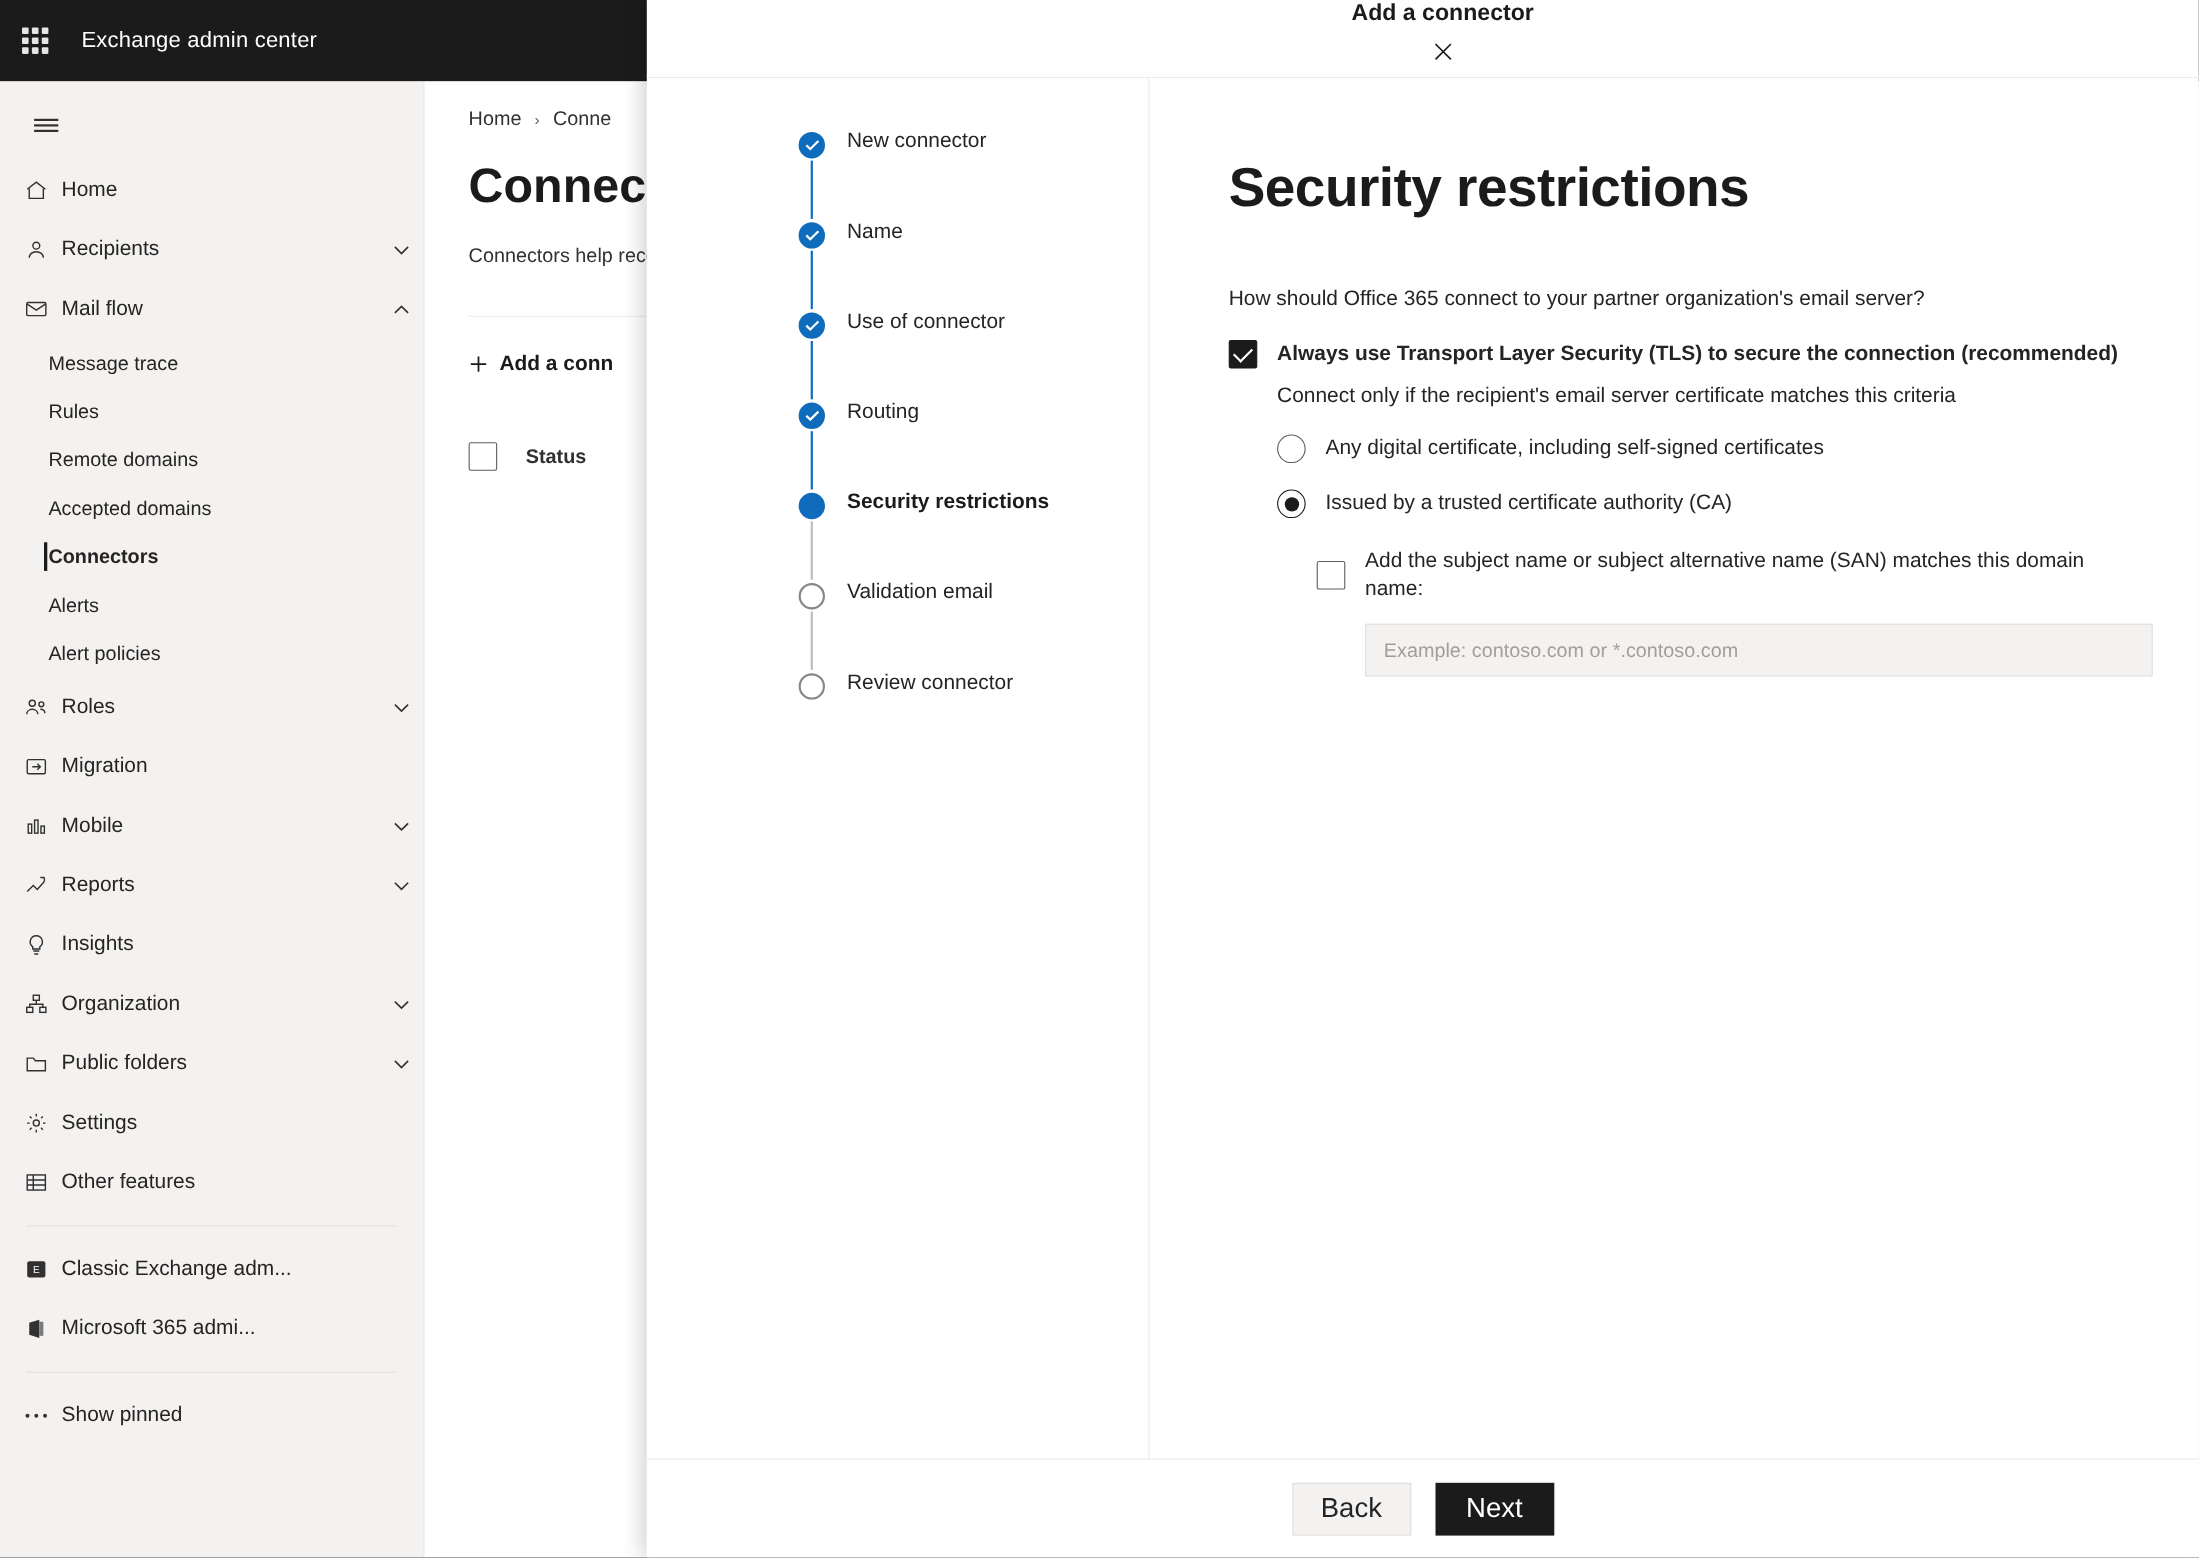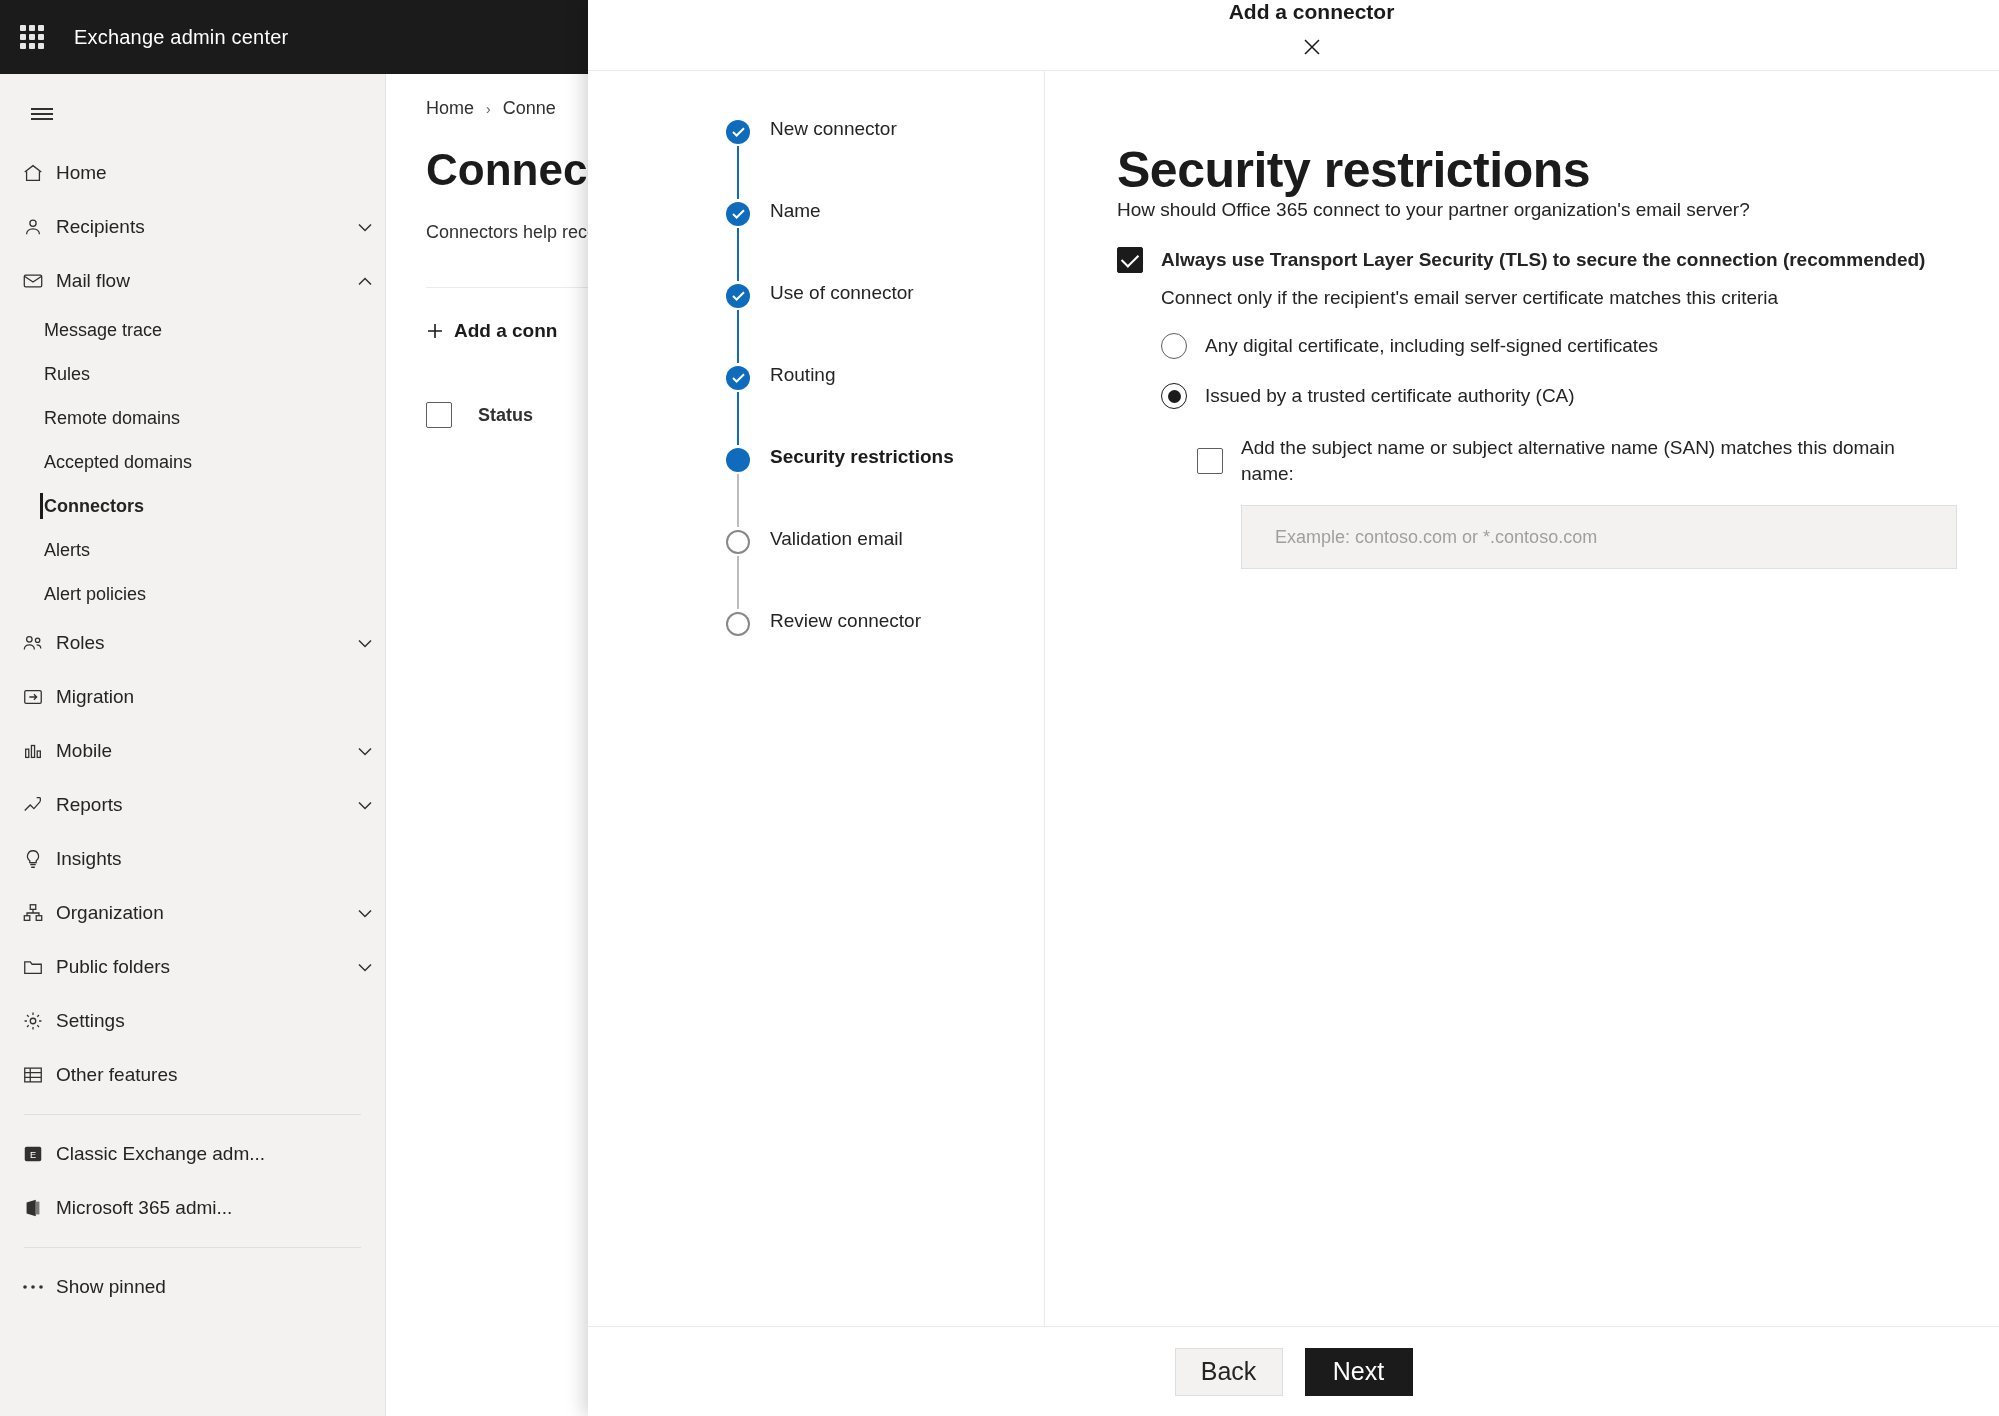--- a/index.html
+++ b/index.html
@@ -202,21 +202,21 @@
   .formarea {
     flex:1;
     border-left:1px solid #edebe9;
     padding:70px 72px 0 72px;
     min-width:0;
   }
   .form-title {
     font-size:50px; font-weight:600; color:#1b1b1b; letter-spacing:-0.5px;
   }
   .form-question {
-    font-size:19px; color:#242424;
+    margin-top:62px; font-size:19px; color:#242424;
   }
   .row { display:flex; align-items:flex-start; margin-top:26px;font-weight:bold; }
   .cb {
     width:26px; height:26px; min-width:26px; border-radius:2px;
     border:1.6px solid #605e5c; background:#ffffff;
     display:flex; align-items:center; justify-content:center;
     margin-right:18px; cursor:pointer;
   }
   .cb.checked { background:#1b1b1b; border-color:#1b1b1b; }
   .cb.checked:after{
@@ -234,23 +234,23 @@
     border:1.6px solid #605e5c; background:#fff; margin-right:18px;
     display:flex; align-items:center; justify-content:center; cursor:pointer;
   }
   .radio.selected { border:1.6px solid #1b1b1b; }
   .radio.selected:after{
     content:""; width:13px; height:13px; border-radius:50%; background:#1b1b1b; display:block;
   }
   .san-row { display:flex; align-items:center; margin-top:26px; margin-left:80px; }
   .san-input {
     margin-left:124px; margin-top:18px;
-    width:716px; height:64px;
+    width:716px; height:48px;
     background:#f3f2f1; border:1px solid #e1dfdd;
-    display:flex; align-items:center; padding:0 31px;
+    display:flex; align-items:center; padding:0 14px;
     color:#a19f9d; font-size:18px;
   }
   .san-input input {
     border:0; outline:0; background:transparent; width:100%;
     font-size:18px; font-family:"Liberation Sans", sans-serif; color:#242424;
   }
   .san-input input::placeholder { color:#a19f9d; }
 
   
   .panel-footer {

